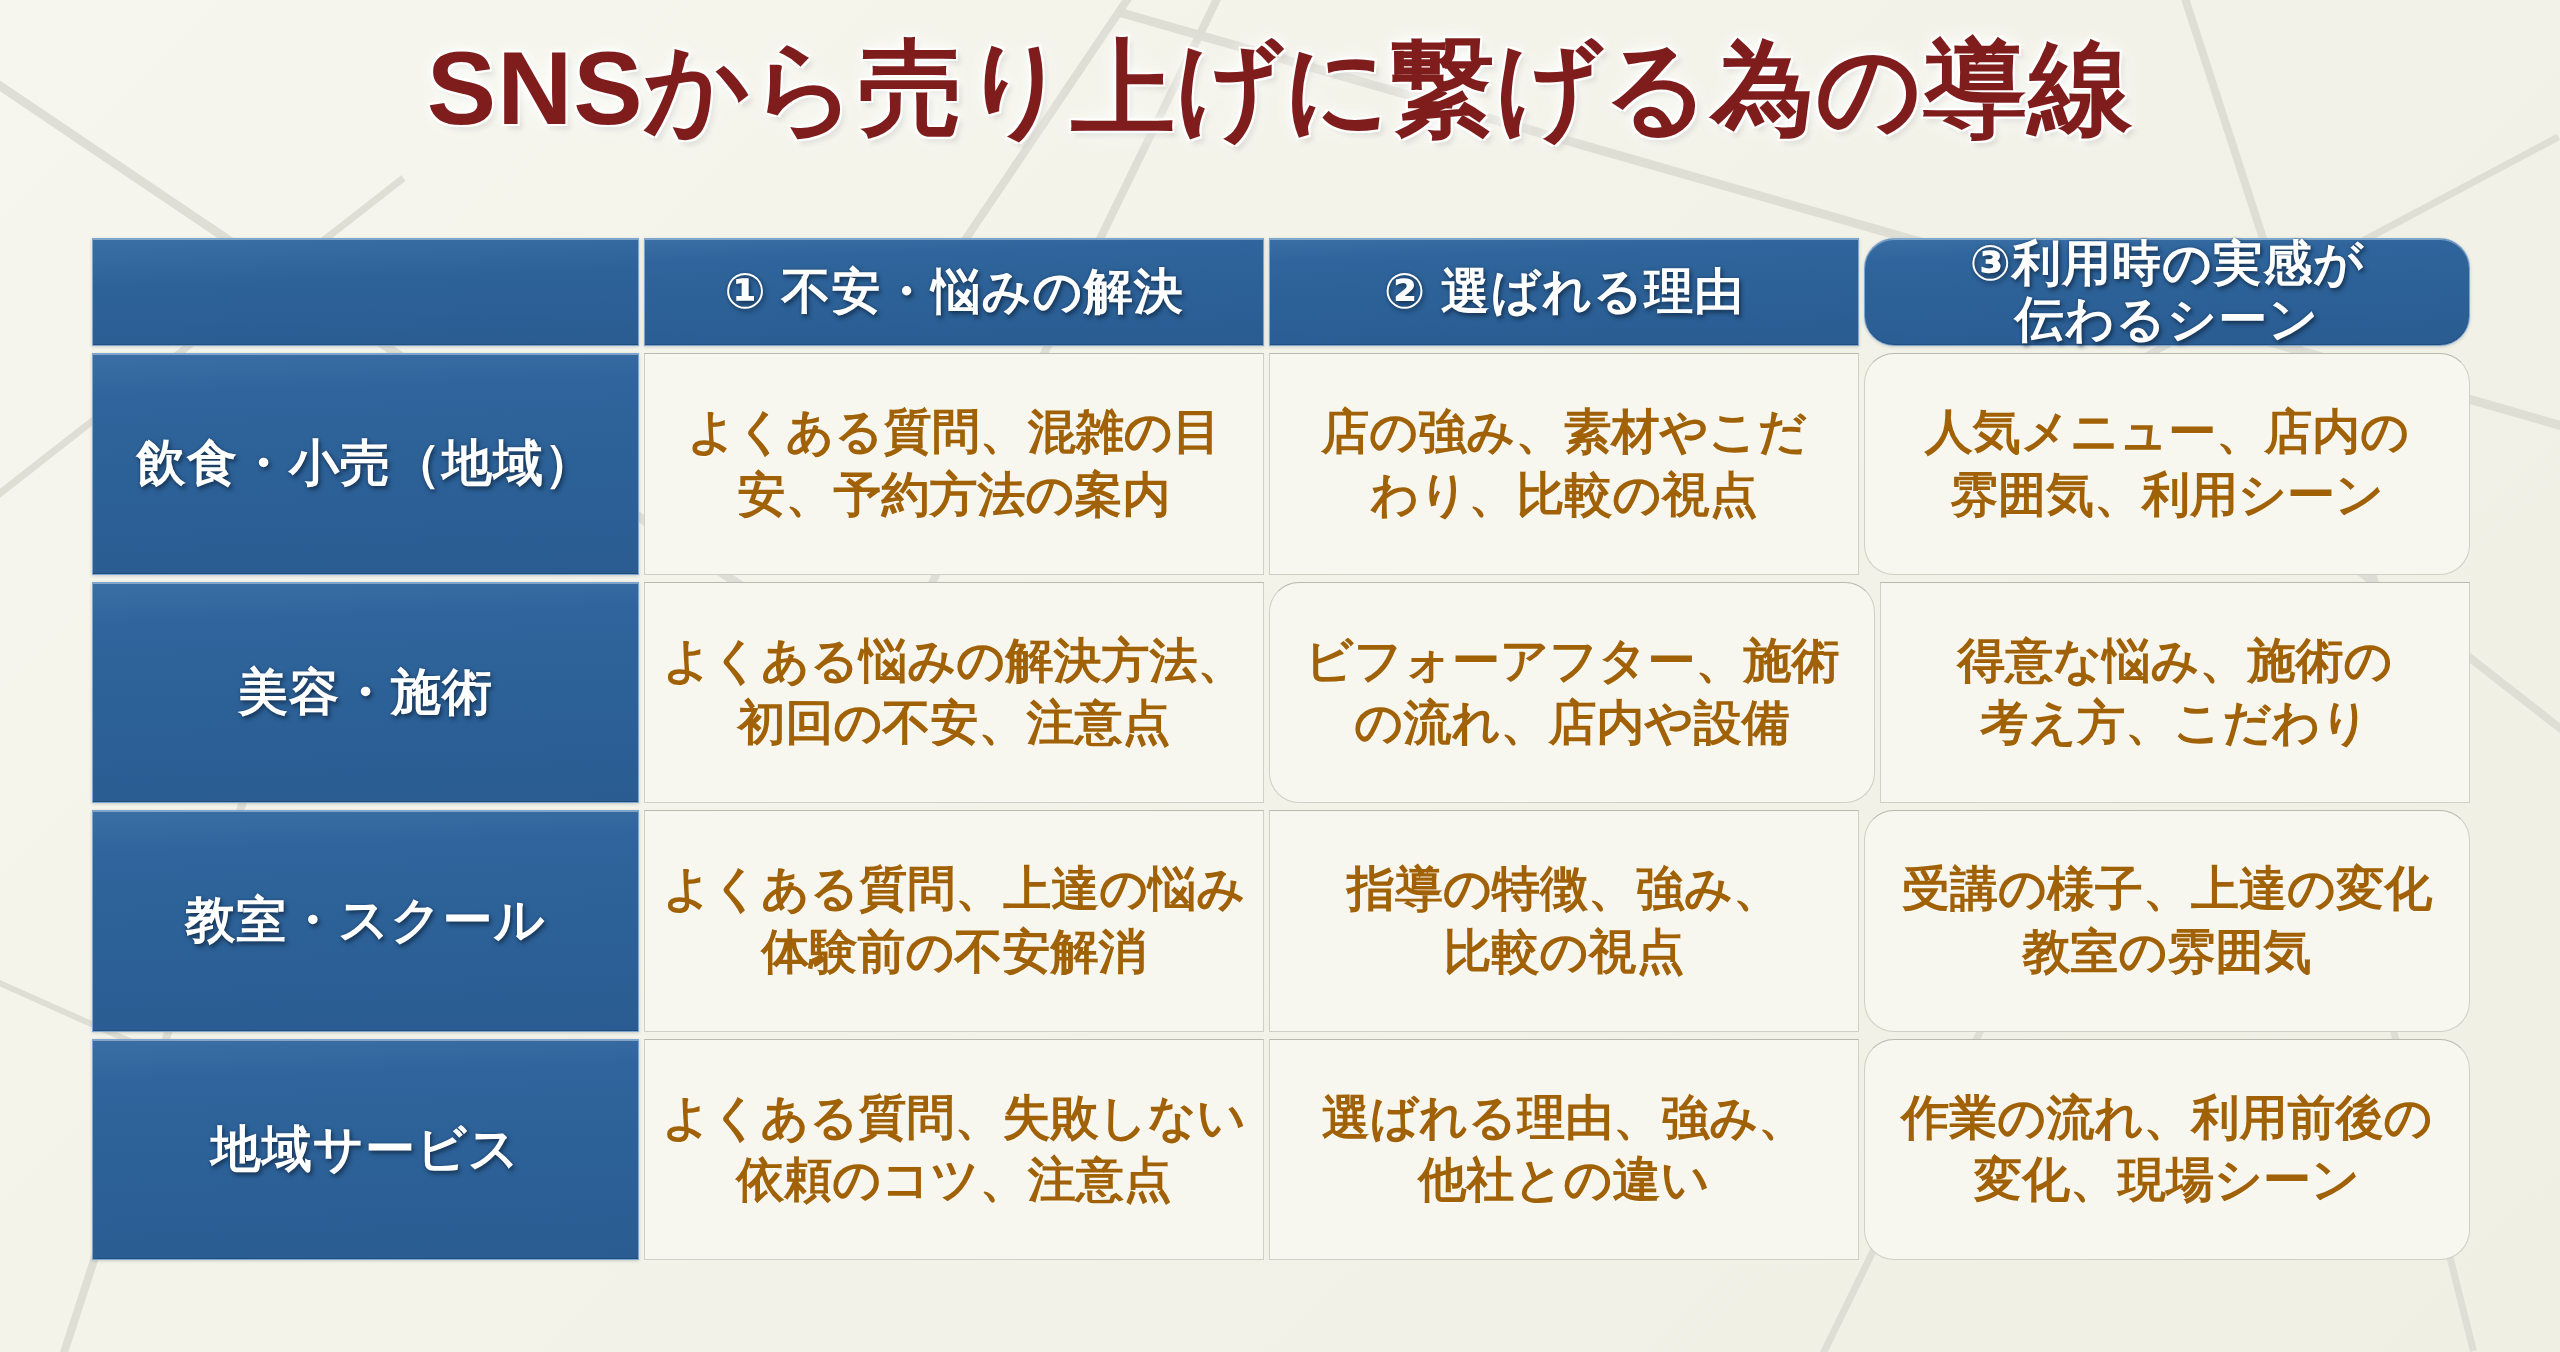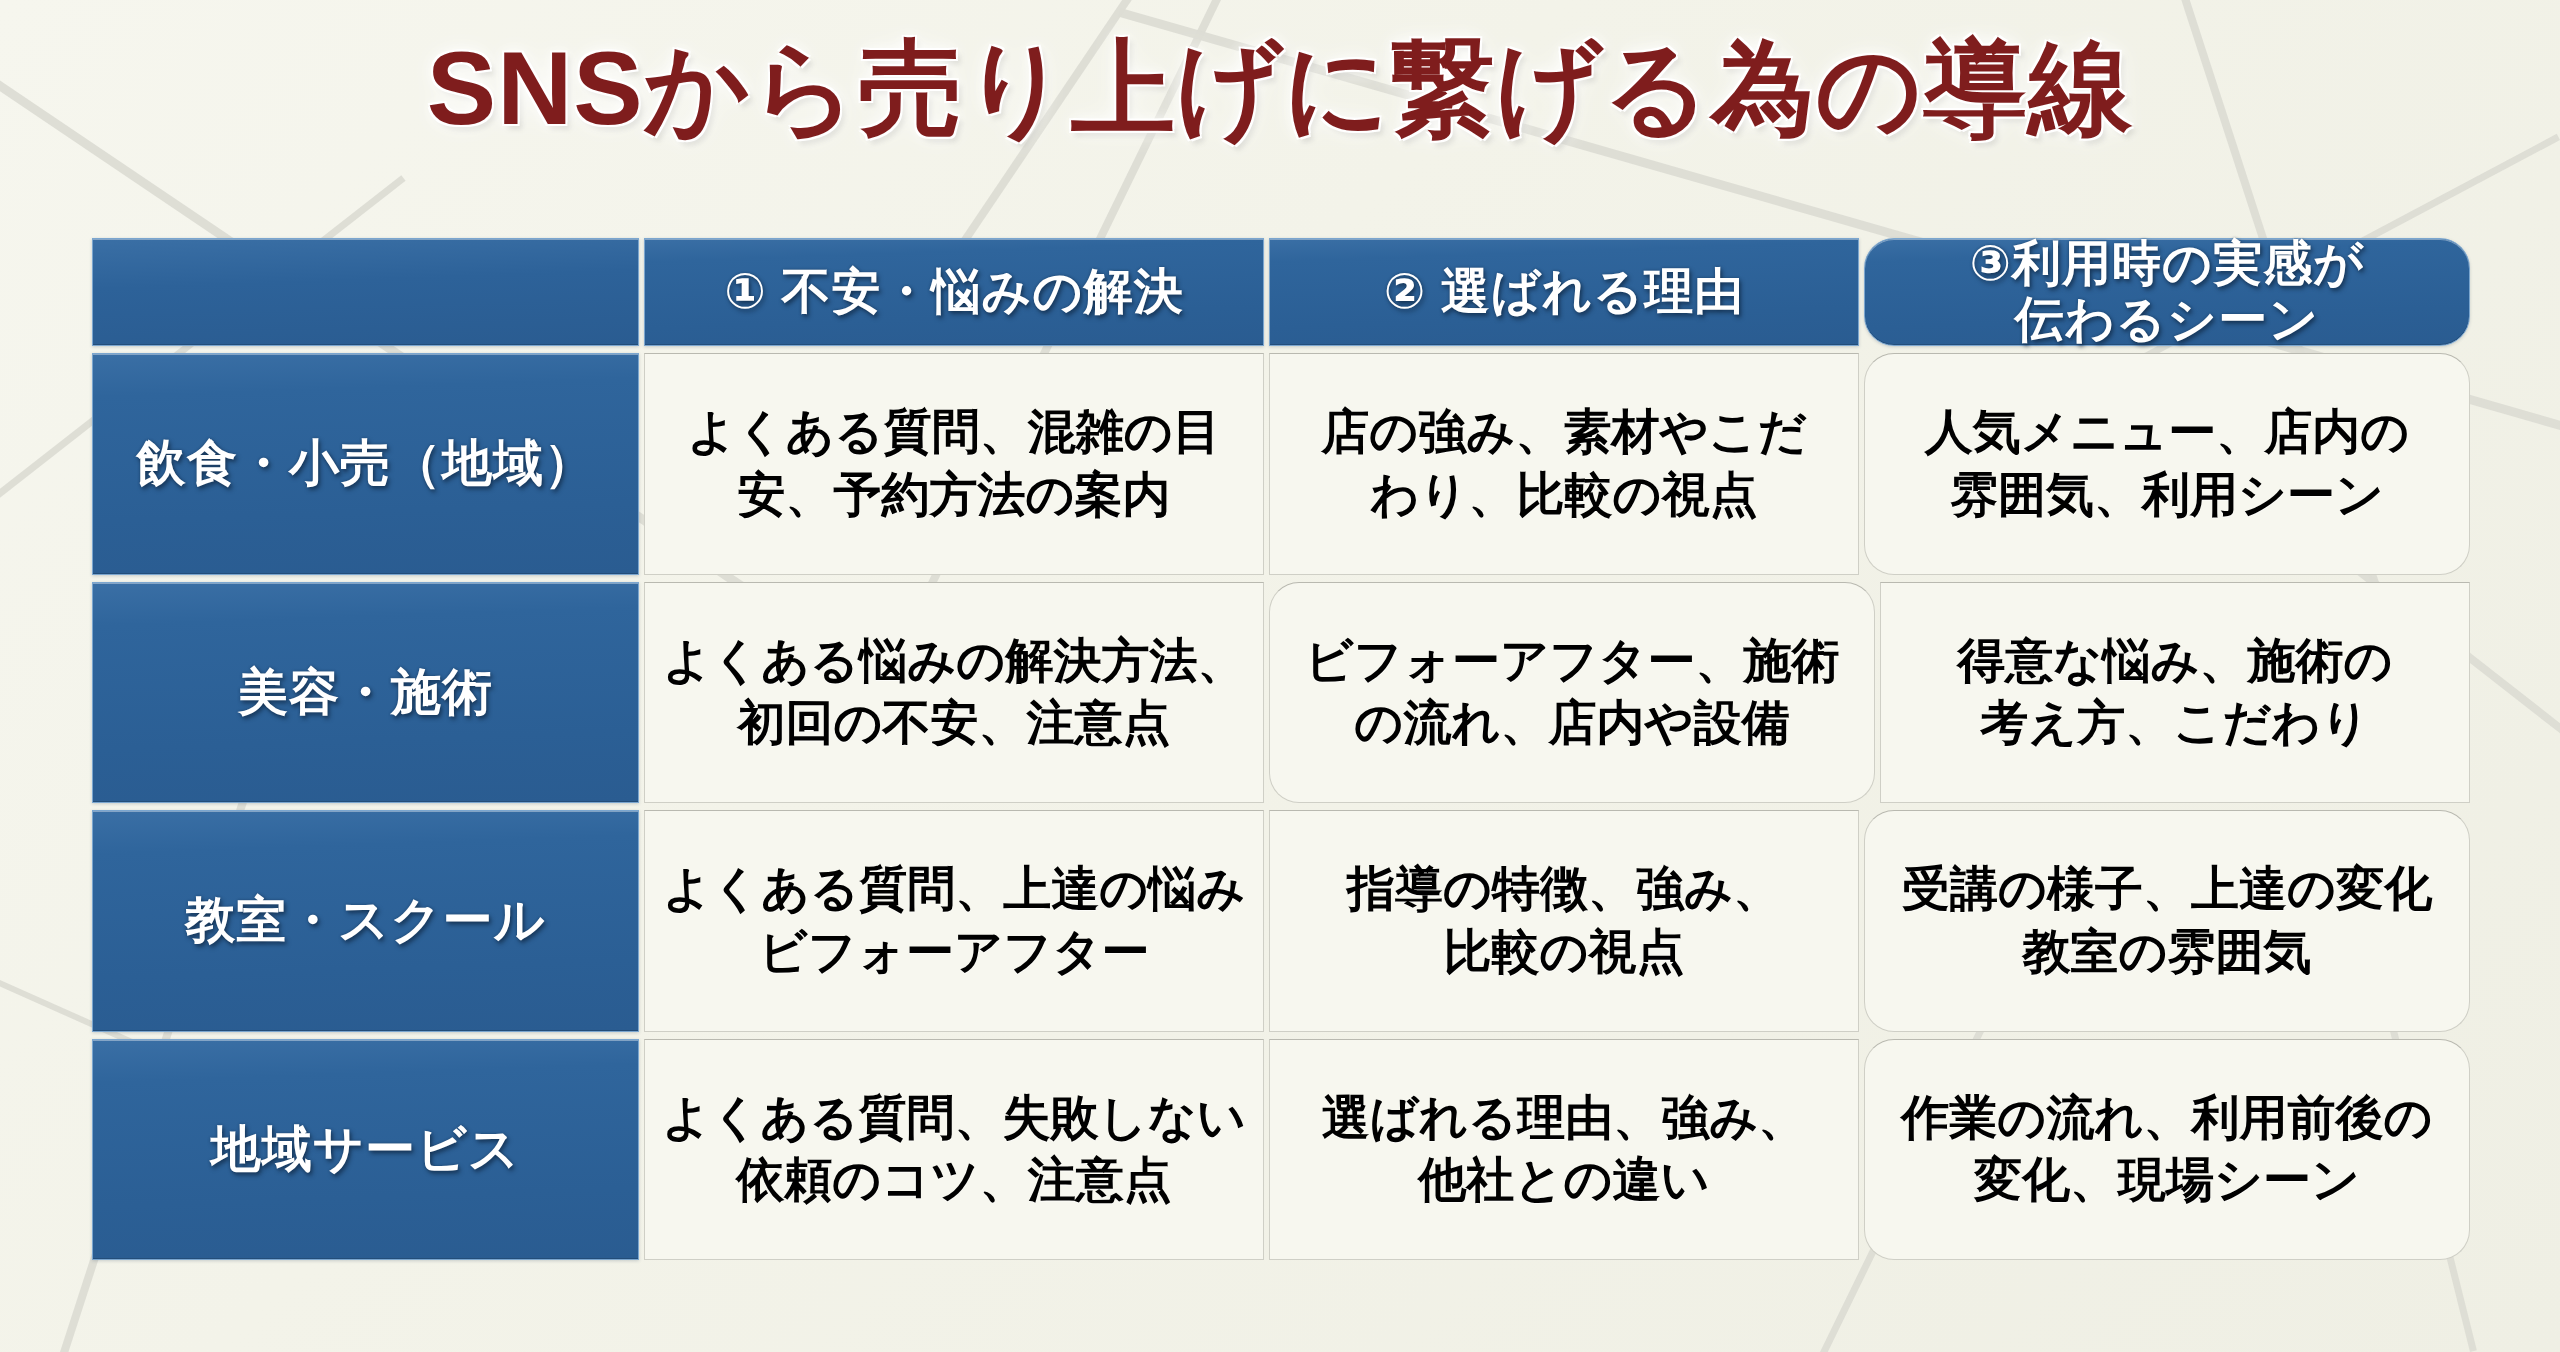--- a/index.html
+++ b/index.html
@@ -118,21 +118,21 @@
     display: flex;
     align-items: center;
     justify-content: center;
     text-align: center;
     padding: 4px 16px;
   }
   .light-text {
     font-size: 48px;
     line-height: 1.30;
     font-weight: bold;
-    color: #000000;
+    color: #a16207;
     letter-spacing: 0px;
     white-space: pre-line;
     text-shadow: 0 1px 0 rgba(255,255,255,0.6);
   }
 </style>
 </head>
 <body>
 
 <div id="bg-layer">
     <div class="bg-line" style="left: -60px; top: 40px; width: 1000px; height: 9px; background: rgb(220, 220, 212); transform: rotate(34deg);"></div>
@@ -206,21 +206,21 @@
 考え方、こだわり</span>
     </div>
   </div>
 
   <div class="trow data-row">
     <div class="cell-blue col-label">
       <span class="blue-text">教室・スクール</span>
     </div>
     <div class="cell-light col-1">
       <span class="light-text">よくある質問、上達の悩み
-ビフォーアフター</span>
+体験前の不安解消</span>
     </div>
     <div class="cell-light col-2">
       <span class="light-text">指導の特徴、強み、
 比較の視点</span>
     </div>
     <div class="cell-light col-3">
       <span class="light-text">受講の様子、上達の変化
 教室の雰囲気</span>
     </div>
   </div>

